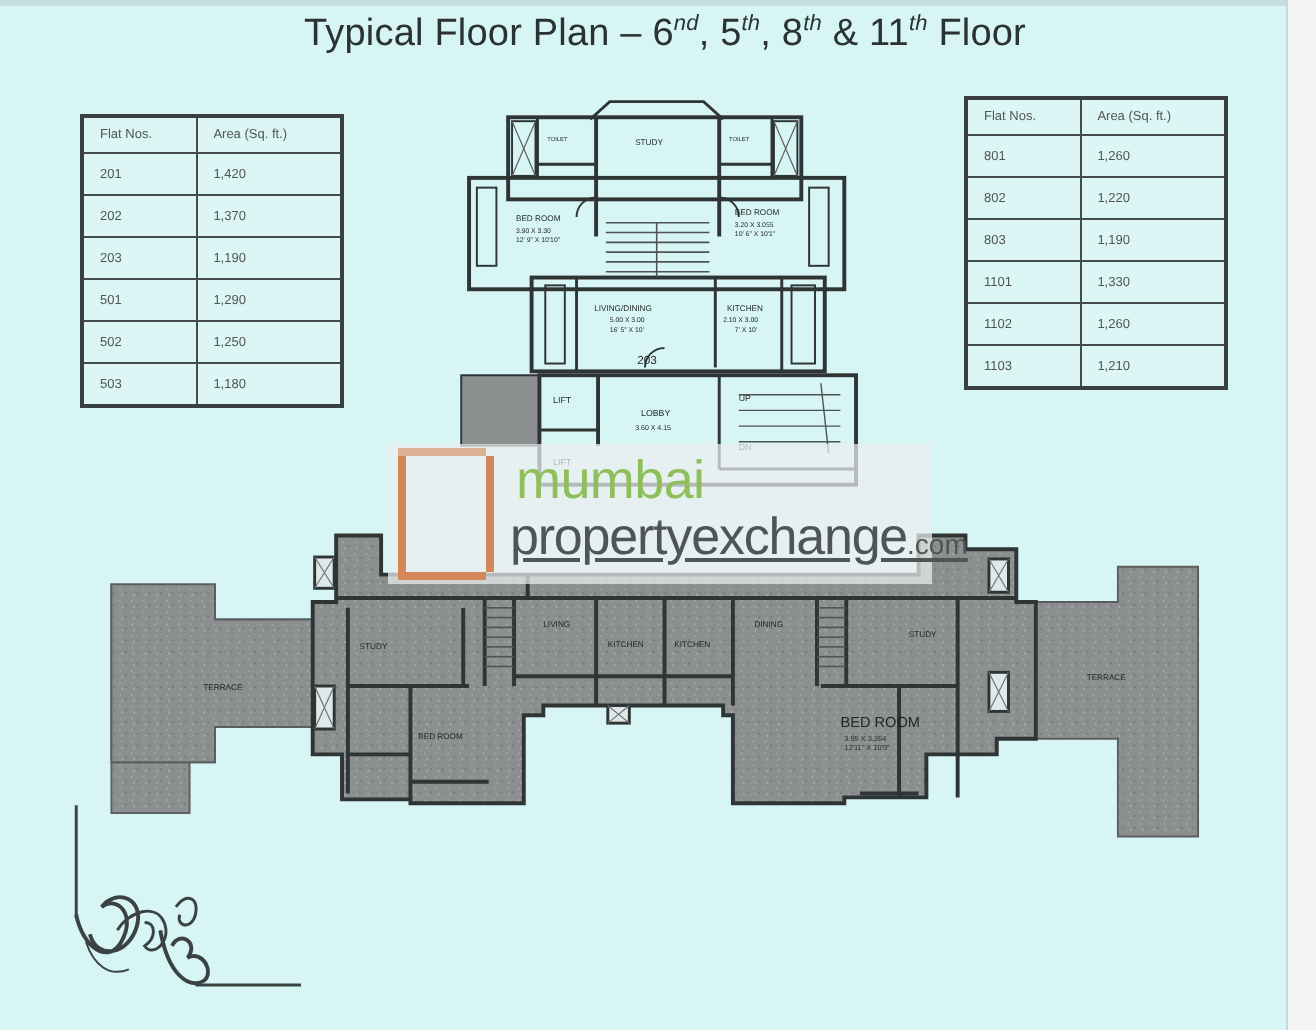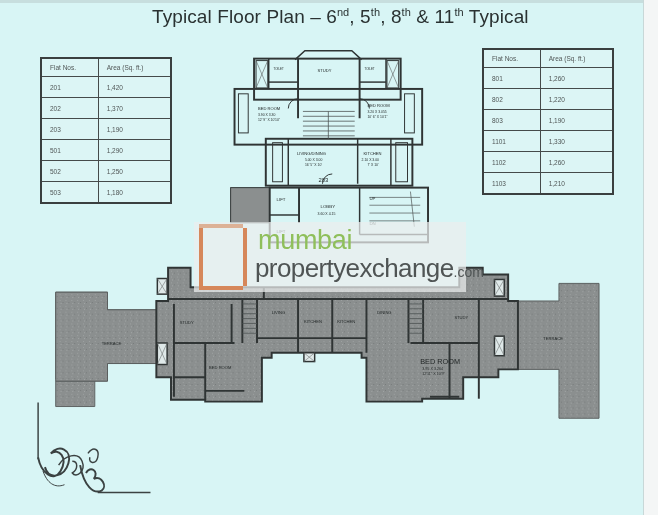--- a/index.html
+++ b/index.html
@@ -17,21 +17,21 @@
       position: absolute; left: 643px; top: 0; width: 15px; height: 515px;
       background: #f4f6f6; border-left: 1px solid #c8d8d8;
     }
     .top-strip {
       position: absolute; left: 0; top: 0; width: 643px; height: 3px; background: #c7dede;
     }
     .title {
       position: absolute; left: 152px; top: 6px; width: 440px;
       font-size: 19px; color: #2a3232; white-space: nowrap; letter-spacing: 0.1px;
     }
-    .title sup { font-size: 11px; }
+    .title sup { font-size: 11px; font-style: italic; }
 
     table.area {
       position: absolute; border-collapse: collapse;
       border: 2.5px solid #3a3f3f;
       font-size: 6.5px; color: #505656; background: #dcf5f5;
     }
     table.area td, table.area th {
       border: 1.5px solid #454a4a; font-weight: normal; text-align: left;
       padding: 0 0 0 8px; height: 20px;
     }
@@ -58,32 +58,32 @@
     .wm-box::before {
       content: ""; position: absolute; left: -4px; top: -4px; width: 44px; height: 4px;
       background: #d6875a; opacity: 0.6;
     }
     .wm-mumbai {
       position: absolute; left: 258px; top: 225px; font-size: 27px;
       color: #8fbf5b; letter-spacing: -0.3px;
     }
     .wm-pe {
       position: absolute; left: 255px; top: 253px; font-size: 26px;
-      color: #4f5454; letter-spacing: -0.6px; white-space: nowrap;
+      color: #4f5454; letter-spacing: -0.6px; white-space: nowrap; text-decoration: underline;
     }
     .wm-pe .dotcom { font-size: 14px; letter-spacing: 0; }
   </style>
 </head>
 <body>
 
 <div class="page"></div>
 <div class="page-edge"></div>
 <div class="top-strip"></div>
 
-<div class="title"><span>Typical Floor Plan – 6</span><sup>nd</sup><span>, 5</span><sup>th</sup><span>, 8</span><sup>th</sup><span> &amp; 11</span><sup>th</sup><span> Typical</span></div>
+<div class="title"><span>Typical Floor Plan – 6</span><sup>nd</sup><span>, 5</span><sup>th</sup><span>, 8</span><sup>th</sup><span> &amp; 11</span><sup>th</sup><span> Floor</span></div>
 
 <table class="area" id="tbl-left">
   <colgroup>
       <col class="c1">
       <col>
     </colgroup>
   <tbody>
       <tr>
     <th>Flat Nos.</th>
     <th>Area (Sq. ft.)</th>

